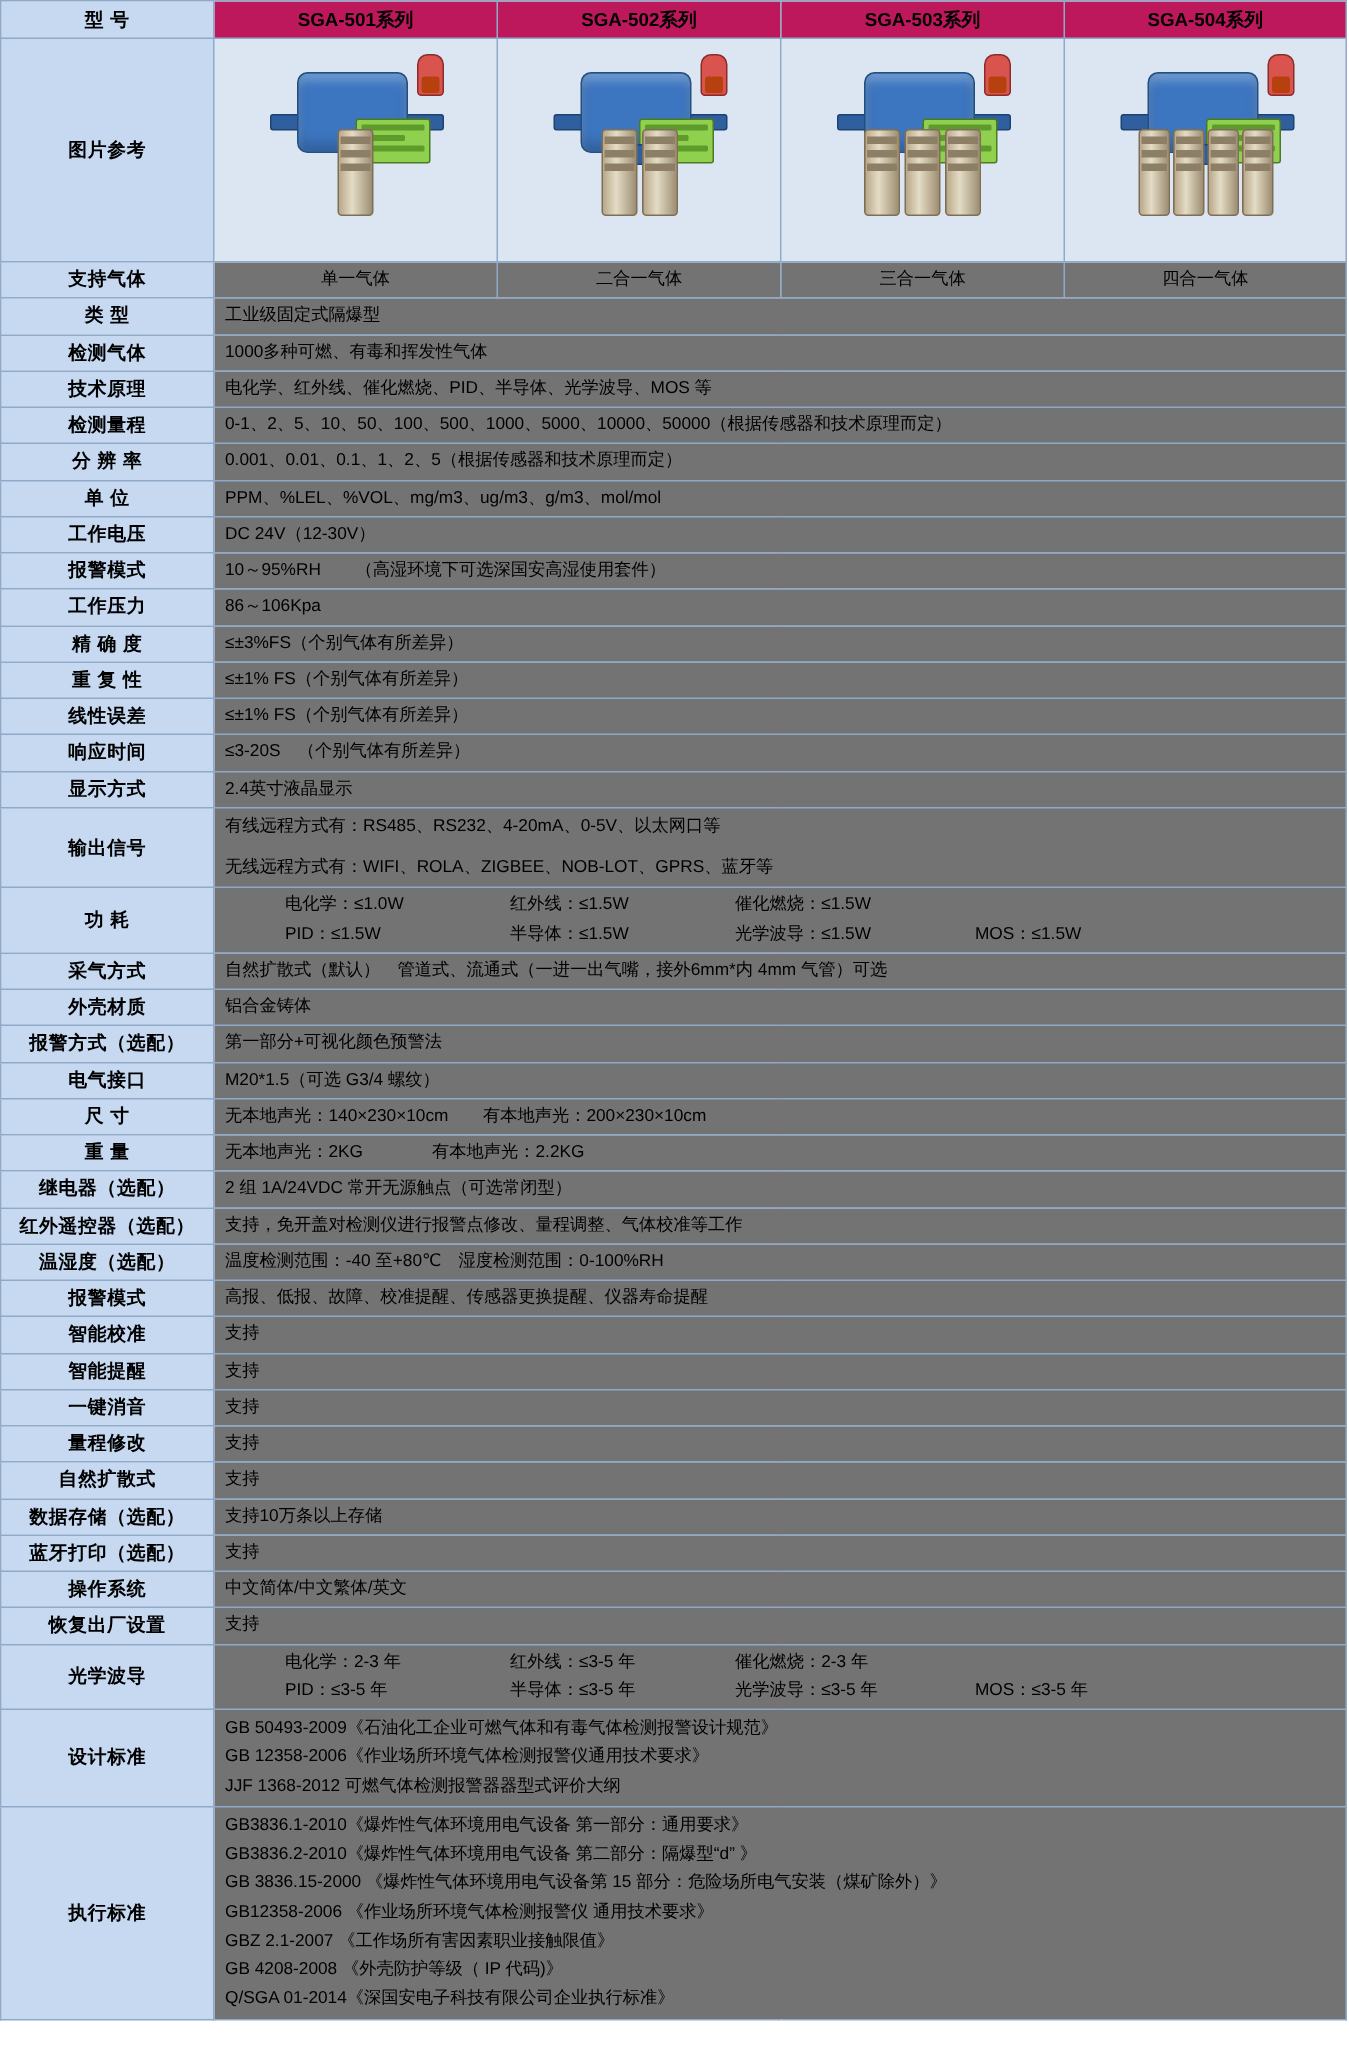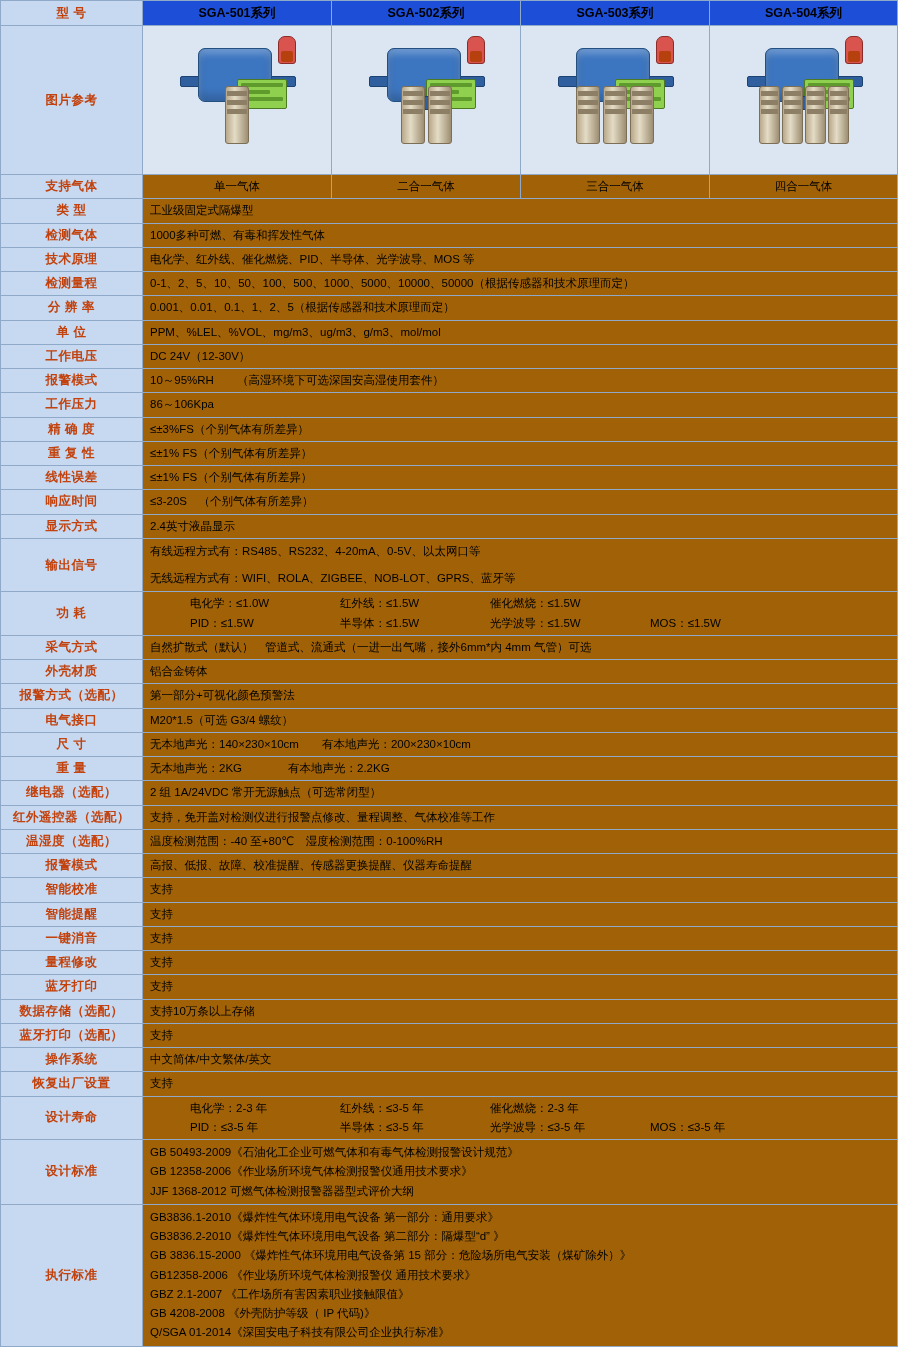--- a/index.html
+++ b/index.html
@@ -1,23 +1,23 @@
 <!DOCTYPE html>
 <html><head>
 <meta charset="utf-8">
 <style>
   html,body{margin:0;padding:0;background:#ffffff;}
   body{font-family:"Liberation Sans","DejaVu Sans",sans-serif;}
   #page{width:899px;height:1369px;position:relative;overflow:hidden;}
   table.spec{border-collapse:collapse;width:897px;margin:0;table-layout:fixed;}
   table.spec td{border:1px solid #8fa9c8;vertical-align:middle;}
-  .lbl{background:#c6d9f1;text-align:center;font-weight:bold;color:#c2410c;font-size:12.5px;letter-spacing:0.5px;margin-top:28px;}
-  .val{background:#a16207;color:#000;font-size:11.5px;padding:3px 7px;line-height:1.5;}
+  .lbl{background:#c6d9f1;text-align:center;font-weight:bold;color:#000000;font-size:12.5px;letter-spacing:0.5px;margin-top:28px;}
+  .val{background:#737373;color:#000;font-size:11.5px;padding:3px 7px;line-height:1.5;}
   .val.center{text-align:center;}
-  .hdr{background:#1d4ed8;text-align:center;font-weight:bold;font-size:12.5px;}
+  .hdr{background:#be185d;text-align:center;font-weight:bold;font-size:12.5px;}
   .imgcell{background:#dce6f2;text-align:center;padding:4px 0;}
   .multi div{padding:1px 0;}
   .powergrid{display:flex;flex-wrap:wrap;margin-left:40px;}
   .powergrid span{display:inline-block;}
   .pw1{width:150px;}
   .pw2{width:150px;}
   .pw3{width:160px;}
   .pw4{width:120px;}
   .smallgap{height:2px;}
   
@@ -318,42 +318,42 @@
         </tr>
   <tr>
           <td class="lbl">一键消音</td>
           <td class="val" colspan="4">支持</td>
         </tr>
   <tr>
           <td class="lbl">量程修改</td>
           <td class="val" colspan="4">支持</td>
         </tr>
   <tr>
-          <td class="lbl">蓝牙打印</td>
+          <td class="lbl">自然扩散式</td>
           <td class="val" colspan="4">支持</td>
         </tr>
   <tr>
           <td class="lbl">数据存储（选配）</td>
           <td class="val" colspan="4">支持10万条以上存储</td>
         </tr>
   <tr>
           <td class="lbl">蓝牙打印（选配）</td>
           <td class="val" colspan="4">支持</td>
         </tr>
   <tr>
           <td class="lbl">操作系统</td>
           <td class="val" colspan="4">中文简体/中文繁体/英文</td>
         </tr>
   <tr>
           <td class="lbl">恢复出厂设置</td>
           <td class="val" colspan="4">支持</td>
         </tr>
 
   <tr>
-    <td class="lbl">设计寿命</td>
+    <td class="lbl">光学波导</td>
     <td class="val" colspan="4">
       <div class="powergrid">
         <span class="pw1">电化学：2-3 年</span>
         <span class="pw2">红外线：≤3-5 年</span>
         <span class="pw3">催化燃烧：2-3 年</span>
         <span class="pw4"></span>
       </div>
       <div class="smallgap"></div>
       <div class="powergrid">
         <span class="pw1">PID：≤3-5 年</span>

